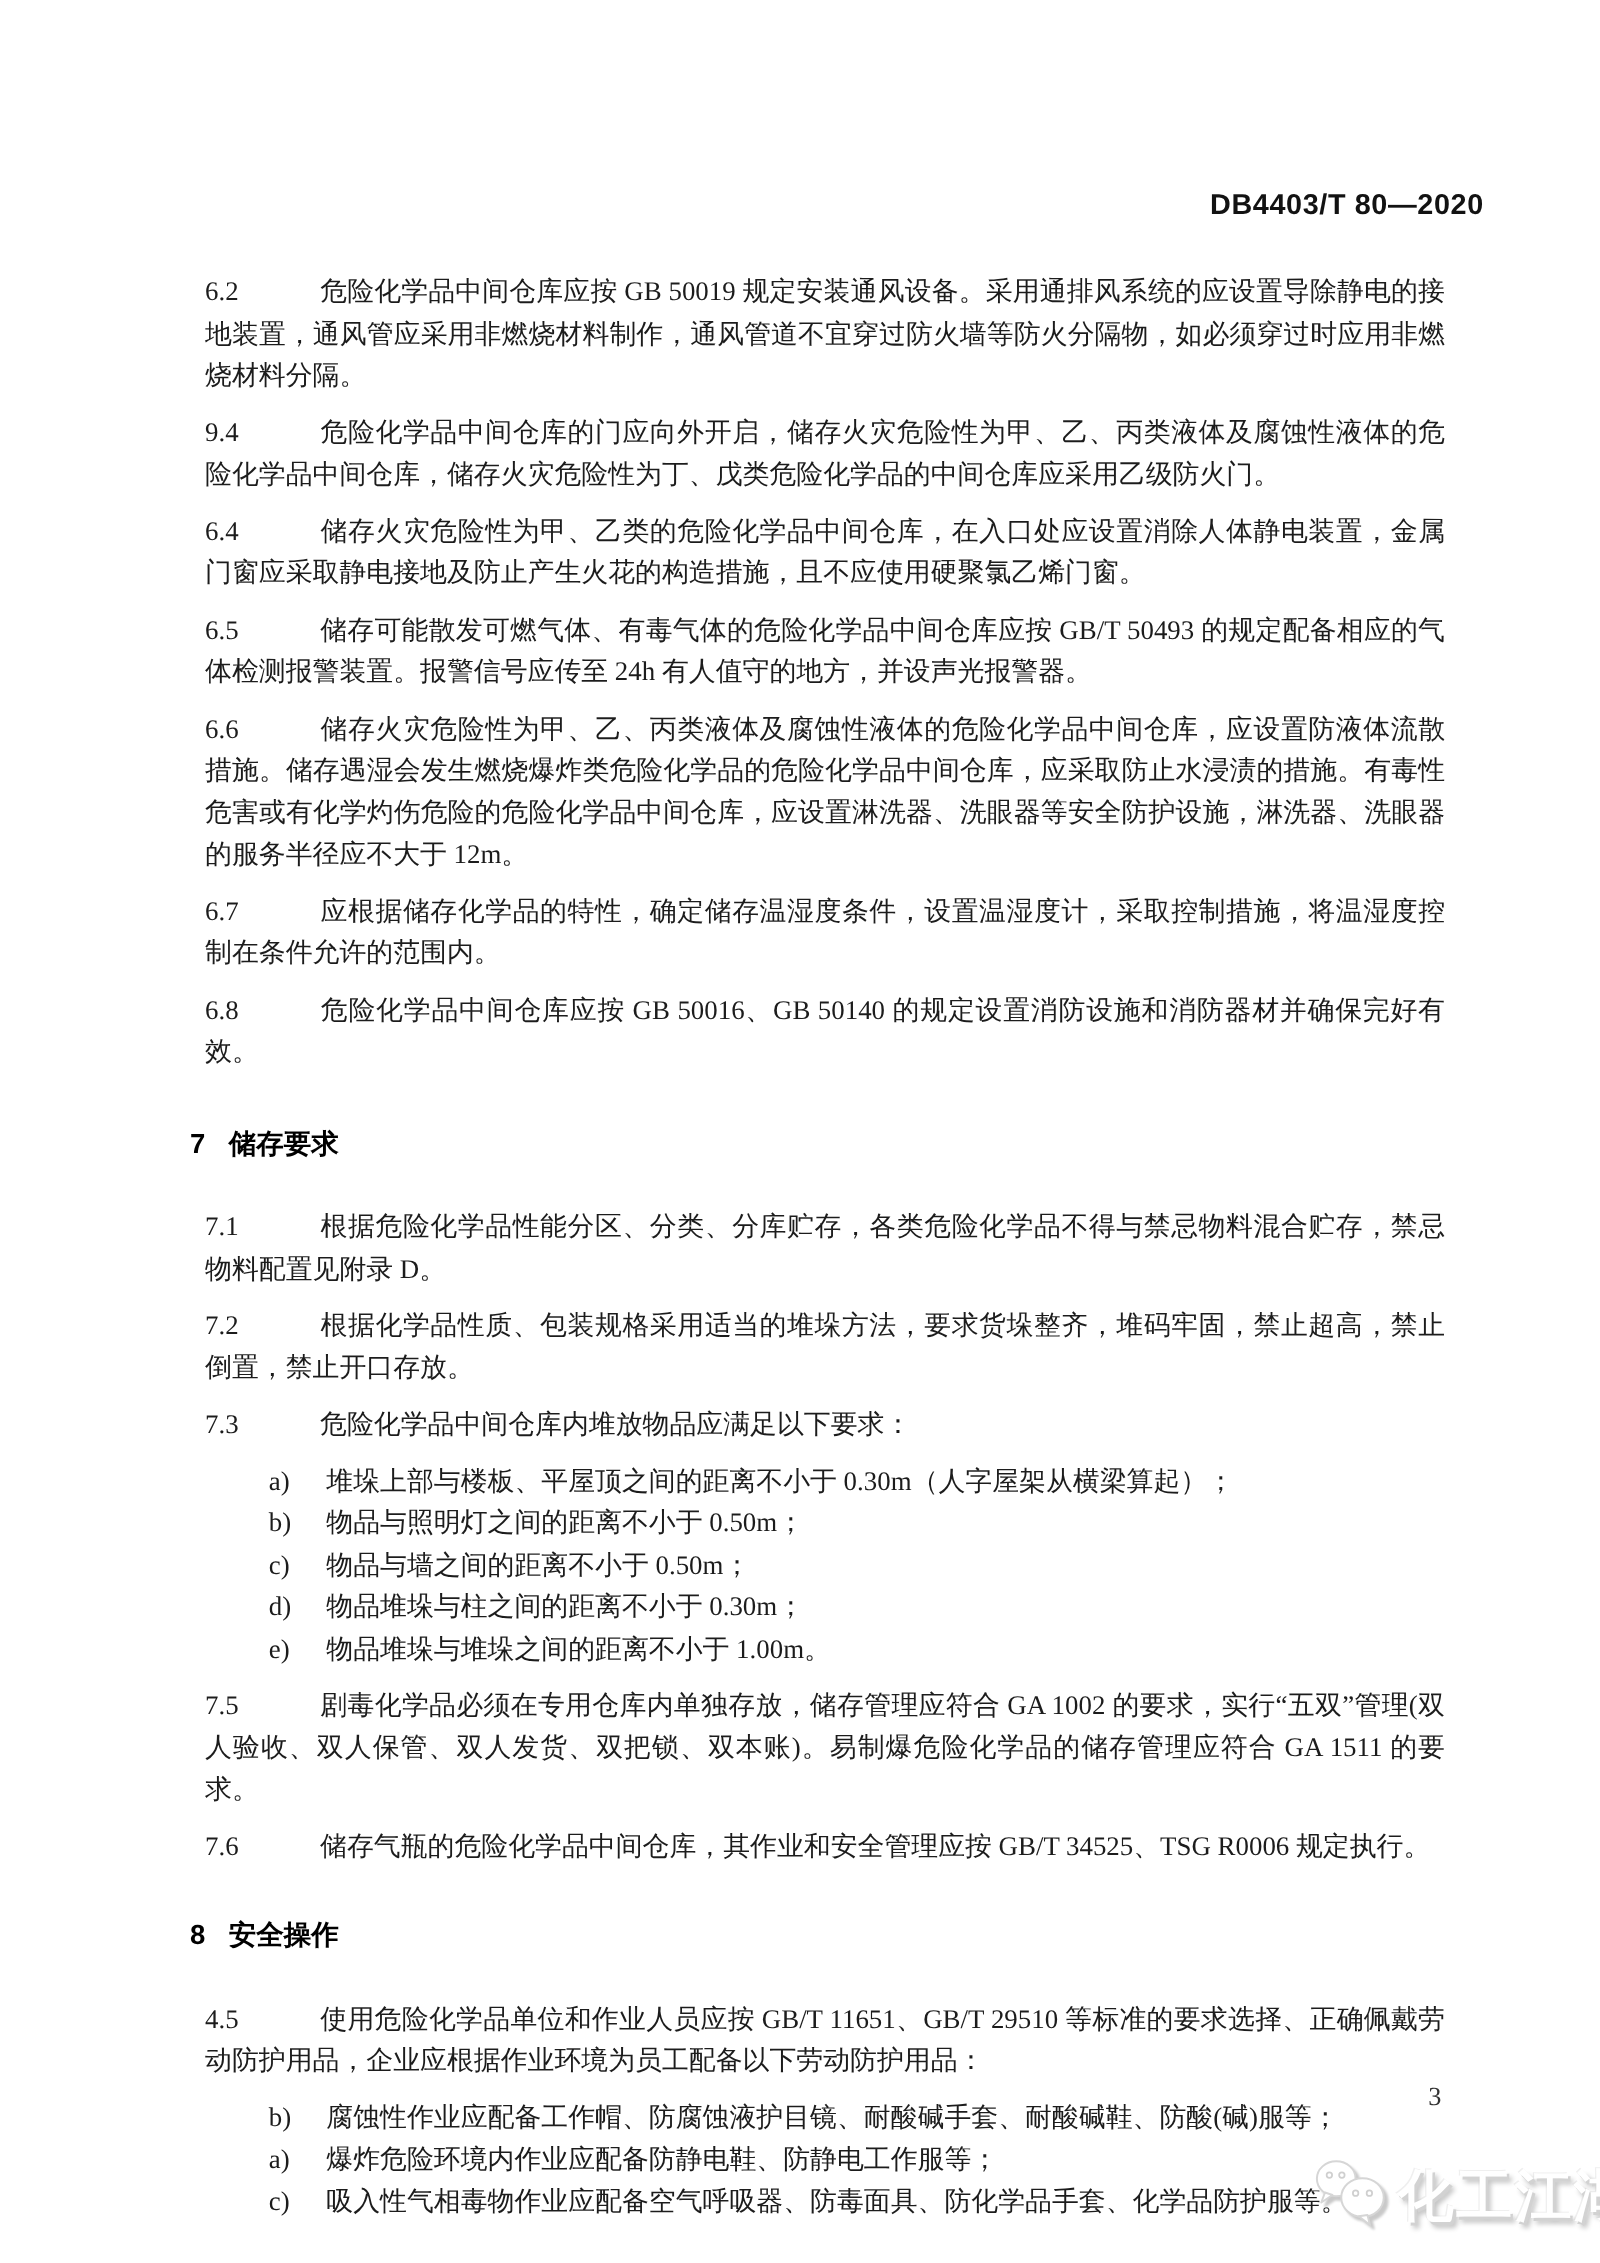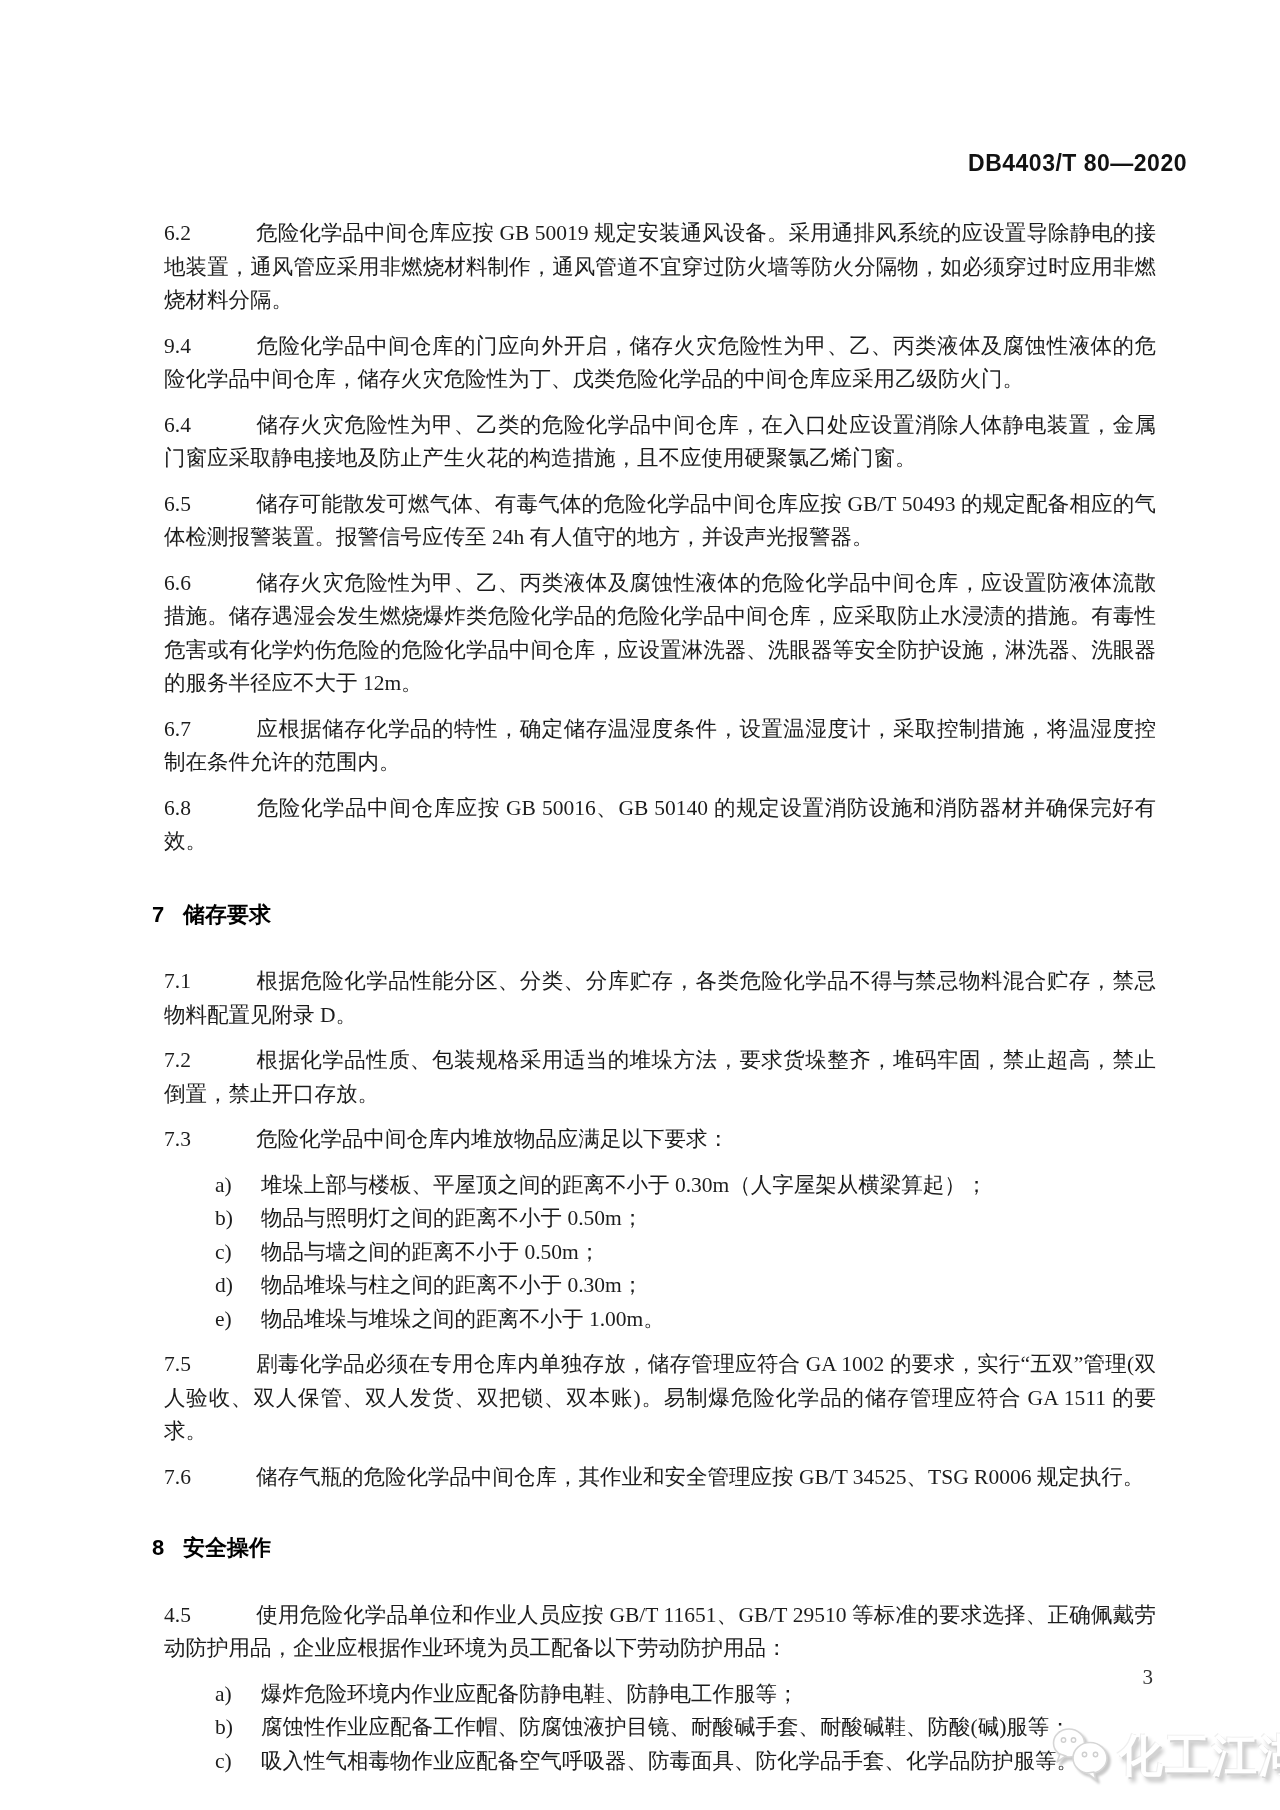--- a/index.html
+++ b/index.html
@@ -106,22 +106,22 @@
       <div class="item"><span class="label">d)</span><span class="itxt">物品堆垛与柱之间的距离不小于 0.30m；</span></div>
       <div class="item"><span class="label">e)</span><span class="itxt">物品堆垛与堆垛之间的距离不小于 1.00m。</span></div>
     </div>
     <p class="clause"><span class="num">7.5</span><span class="txt">剧毒化学品必须在专用仓库内单独存放，储存管理应符合 GA 1002 的要求，实行“五双”管理(双人验收、双人保管、双人发货、双把锁、双本账)。易制爆危险化学品的储存管理应符合 GA 1511 的要求。</span></p>
     <p class="clause"><span class="num">7.6</span><span class="txt">储存气瓶的危险化学品中间仓库，其作业和安全管理应按 GB/T 34525、TSG R0006 规定执行。</span></p>
 
     <h2 class="sec-heading" id="heading-8"><span class="hnum">8</span><span>安全操作</span></h2>
 
     <p class="clause"><span class="num">4.5</span><span class="txt">使用危险化学品单位和作业人员应按 GB/T 11651、GB/T 29510 等标准的要求选择、正确佩戴劳动防护用品，企业应根据作业环境为员工配备以下劳动防护用品：</span></p>
     <div class="items">
+      <div class="item"><span class="label">b)</span><span class="itxt">腐蚀性作业应配备工作帽、防腐蚀液护目镜、耐酸碱手套、耐酸碱鞋、防酸(碱)服等；</span></div>
       <div class="item"><span class="label">a)</span><span class="itxt">爆炸危险环境内作业应配备防静电鞋、防静电工作服等；</span></div>
-      <div class="item"><span class="label">b)</span><span class="itxt">腐蚀性作业应配备工作帽、防腐蚀液护目镜、耐酸碱手套、耐酸碱鞋、防酸(碱)服等；</span></div>
       <div class="item"><span class="label">c)</span><span class="itxt">吸入性气相毒物作业应配备空气呼吸器、防毒面具、防化学品手套、化学品防护服等。</span></div>
     </div>
 
   </div>
 
   <div class="page-number">3</div>
 
   <div class="footer-watermark">
     <span class="icon-wrap">
       <svg class="wechat-icon" width="62" height="56" viewBox="0 0 62 56" xmlns="http://www.w3.org/2000/svg">

